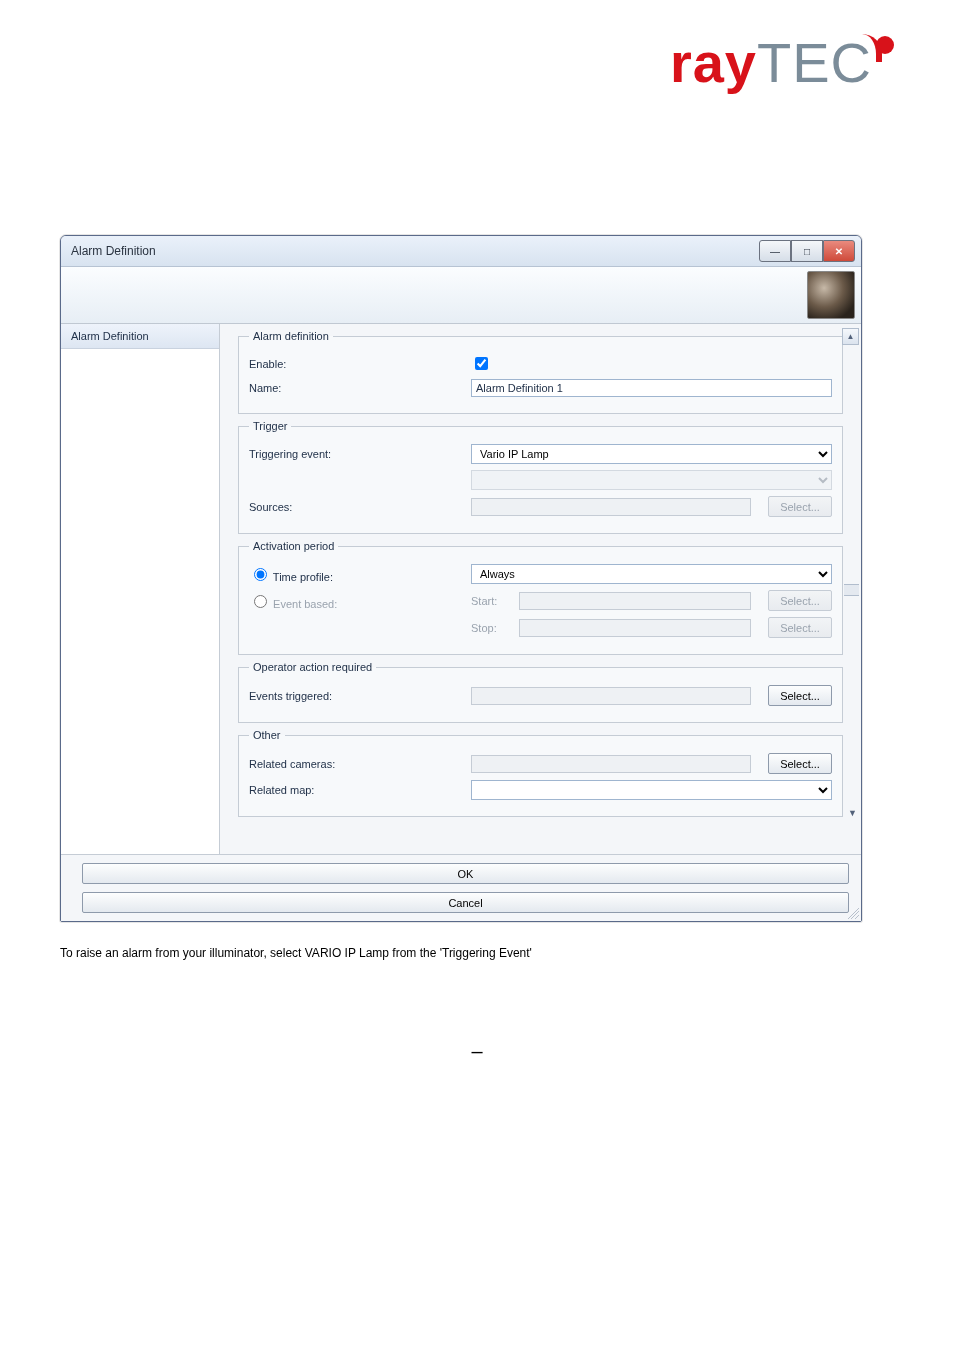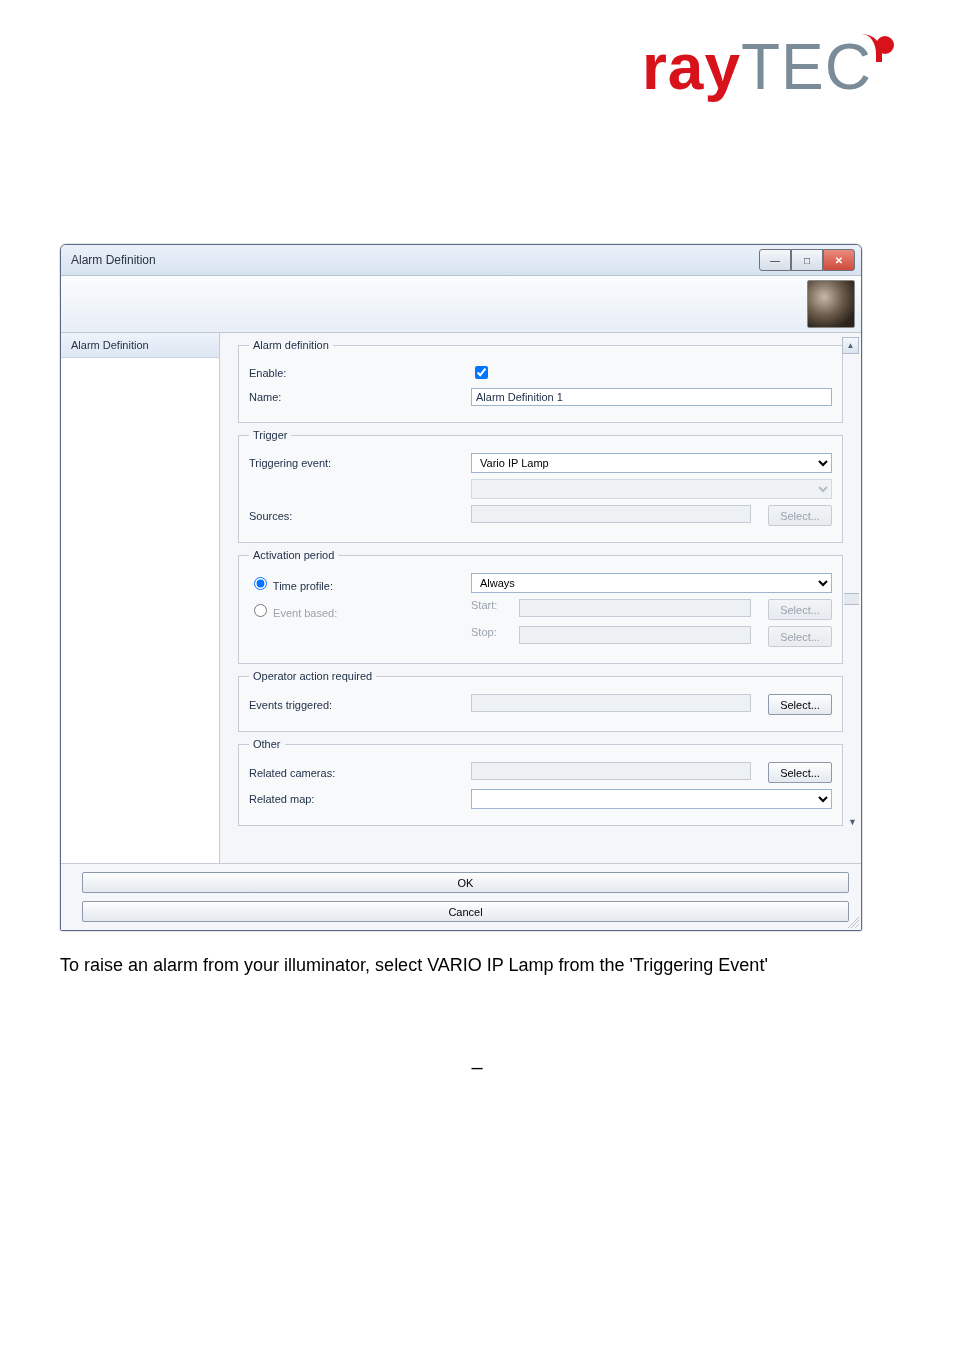--- a/index.html
+++ b/index.html
@@ -9,21 +9,21 @@
     background: #fff;
     width: 954px;
   }
   .logo-area {
     text-align: right;
     padding: 30px 60px 20px 0;
   }
   .logo {
     display: inline-block;
     font-weight: 700;
-    font-size: 64px;
+    font-size: 56px;
     letter-spacing: 1px;
   }
   .logo .ray { color: #d8121a; }
   .logo .tec { color: #7b8c99; font-weight: 400; }
   .logo .ball {
     display: inline-block;
     width: 18px; height: 18px;
     background: #d8121a;
     border-radius: 50%;
     vertical-align: top;
@@ -134,21 +134,21 @@
   .row {
     display:flex;
     align-items:center;
     margin:6px 0;
   }
   .row .lbl {
     width: 190px;
     color:#22324a;
   }
   .row .lbl.disabled { color:#9aa3ae; }
-  .row .ctl { flex:1; display:flex; gap:8px; align-items:flex-start;padding-left:32px; }
+  .row .ctl { flex:1; display:flex; gap:8px; align-items:center;padding-left:32px; }
   input[type=text], textarea, select {
     font-family:inherit;
     font-size:11px;
     border:1px solid #9fb5cf;
     padding:2px 4px;
     background:#fff;
   }
   select { width: 100%; height:20px; }
   select.disabled, input.disabled, button.disabled {
     background:#eef1f4;
@@ -194,21 +194,21 @@
     background:#f4f6f9;
     border-top:1px solid #c5ccd5;
     padding:8px 12px;
     display:flex;
     justify-content:flex-end;
     gap:8px;
     flex-direction:column;
   }
   .caption {
     margin: 24px 60px 0 60px;
-    font-size:18px;
+    font-size:12px;
     font-family: Arial, sans-serif;
     color:#000;
   }
   .dropdown-arrow {
     position:absolute; right:4px; bottom:36px;
     font-size:9px; color:#52617a;
   }
   .resize-grip {
     position:absolute;
     right:2px; bottom:2px;

